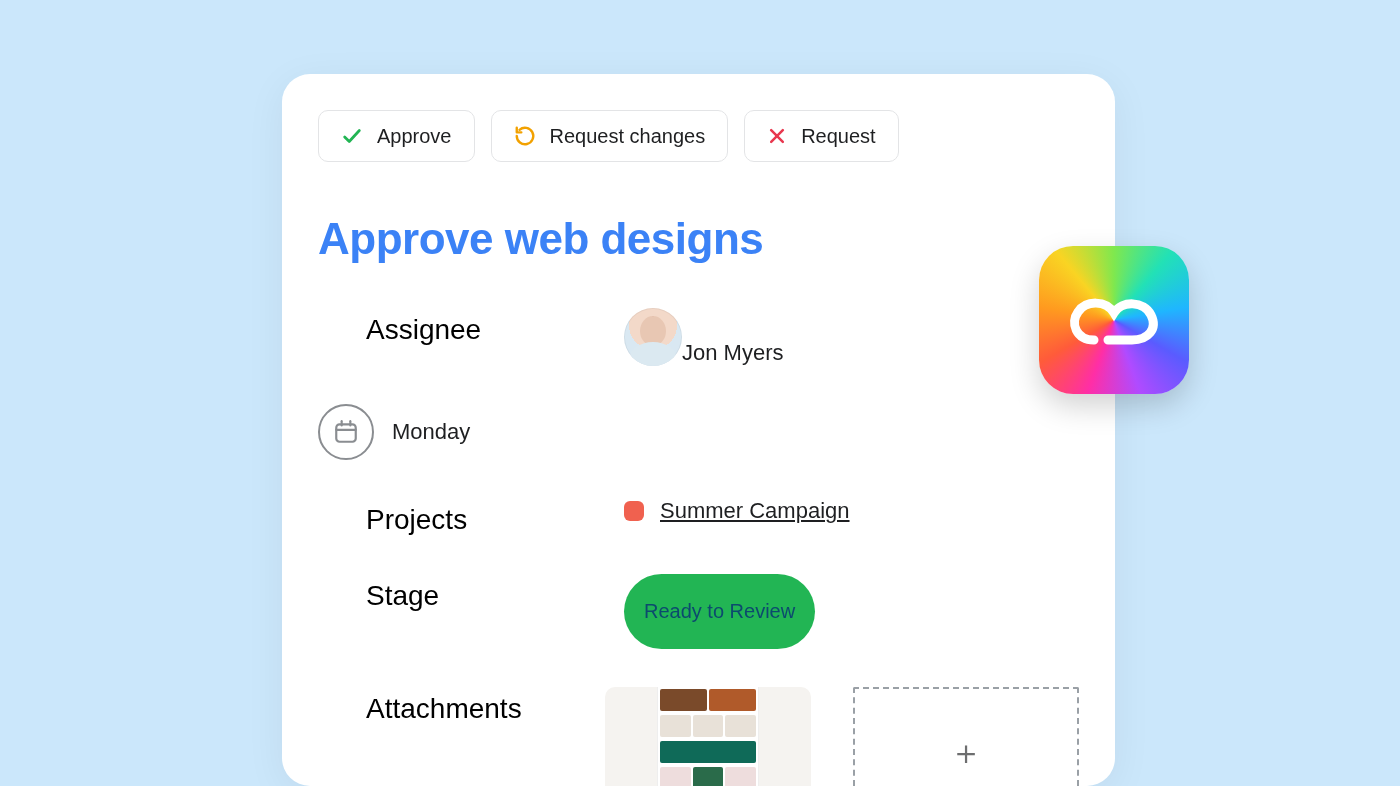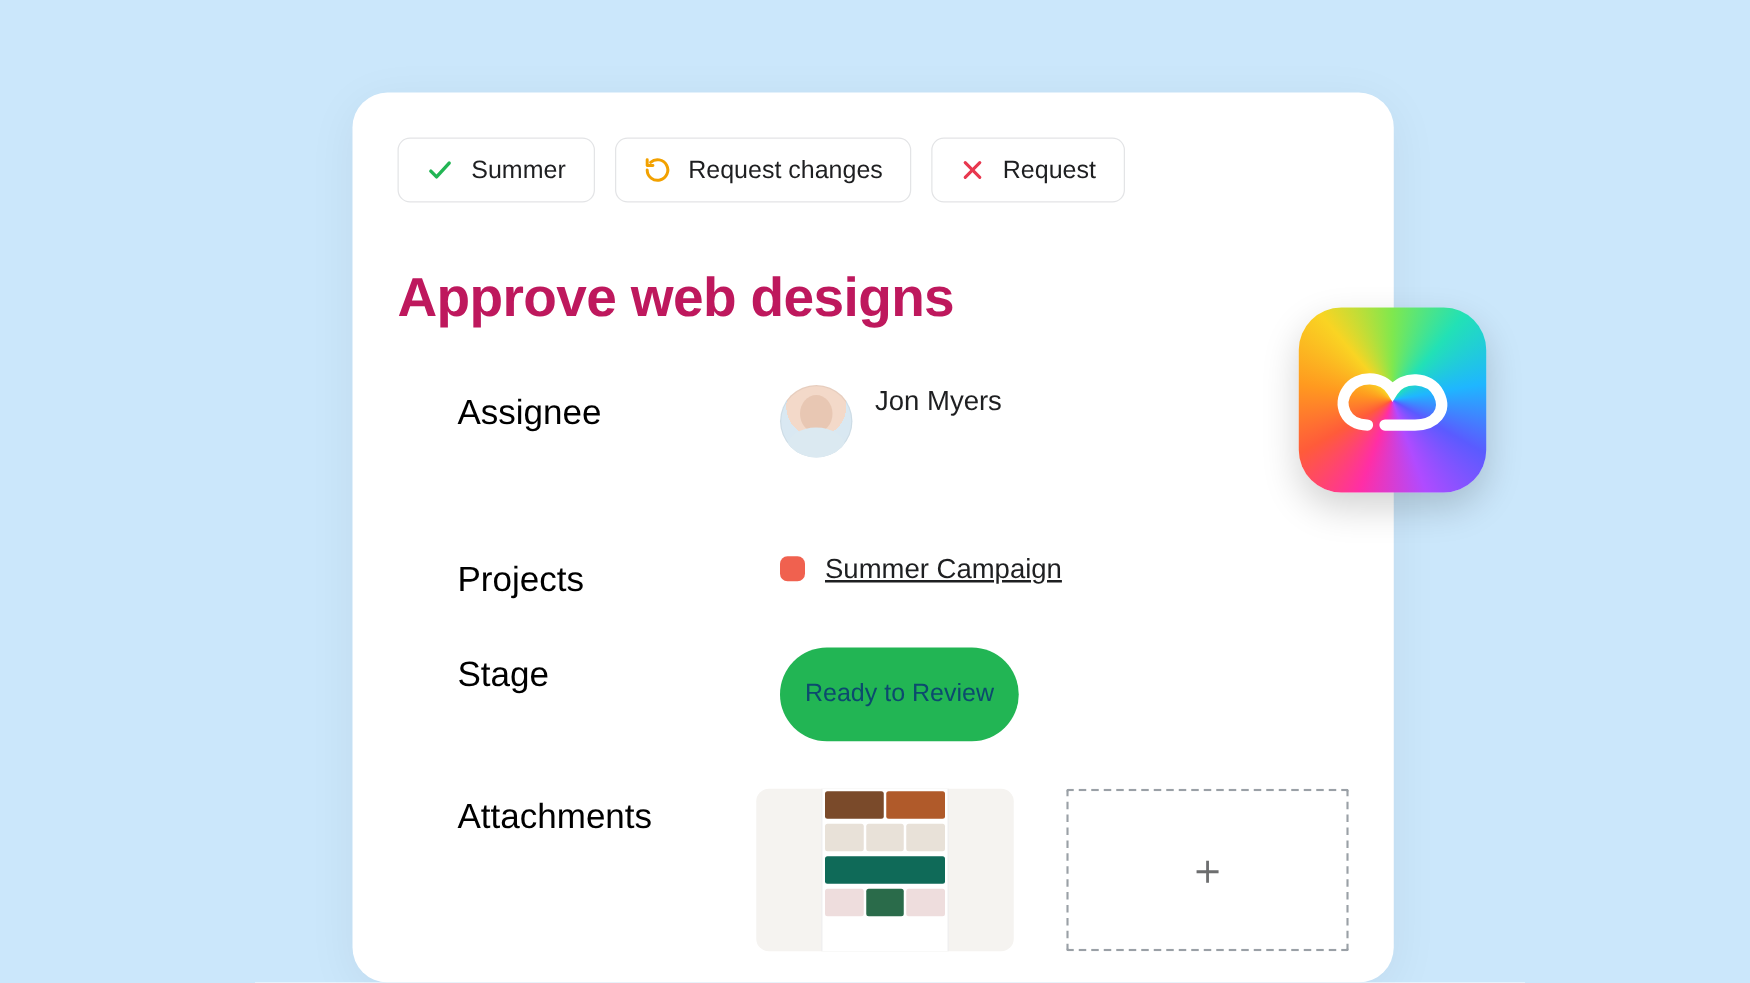--- a/index.html
+++ b/index.html
@@ -38,21 +38,21 @@
     border-radius: 10px;
     background: #fff;
     font-size: 20px;
     color: #1e1f21;
     cursor: pointer;
   }
   .action-btn svg { display:block; }
   .title {
     font-size: 44px;
     font-weight: 600;
-    color: #be185d;
+    color: #3b82f6;
     letter-spacing: -0.5px;
     margin-bottom: 44px;
   }
   .field {
     display: flex;
     align-items: flex-start;
     margin-bottom: 38px;
   }
   .field-label {
     width: 258px;
@@ -63,22 +63,21 @@
   }
   .field-value {
     display: flex;
     flex-direction: column;
     gap: 14px;
     font-size: 22px;
     color: #1e1f21;
   }
   .assignee-row {
     display: flex;
-    align-items: flex-start;
-    gap: 18px;
+    align-items: flex-end;
   }
   .avatar {
     width: 58px;
     height: 58px;
     border-radius: 50%;
     background: radial-gradient(circle at 50% 30%, #b88 0 18%, #f3d9c9 18% 48%, #d9e8f2 48% 100%);
     box-shadow: inset 0 0 0 1px rgba(0,0,0,0.05);
     position: relative;
     overflow: hidden;
   }
@@ -189,21 +188,21 @@
 </head>
 <body>
 
 <div class="card">
 
   <div class="action-row">
     <button class="action-btn">
       <svg width="22" height="22" viewBox="0 0 24 24" fill="none" stroke="#22b554" stroke-width="3" stroke-linecap="round" stroke-linejoin="round">
           <polyline points="4 13 9 18 20 6"></polyline>
         </svg>
-      <span>Summer</span>
+      <span>Approve</span>
     </button>
     <button class="action-btn">
       <svg width="22" height="22" viewBox="0 0 24 24" fill="none" stroke="#f2a100" stroke-width="2.6" stroke-linecap="round" stroke-linejoin="round">
           <path d="M3 12a9 9 0 1 0 3-6.7"></path>
           <polyline points="3 3 3 8 8 8"></polyline>
         </svg>
       <span>Request changes</span>
     </button>
     <button class="action-btn">
       <svg width="20" height="20" viewBox="0 0 24 24" fill="none" stroke="#e8384f" stroke-width="3" stroke-linecap="round">
@@ -220,20 +219,33 @@
     <div class="field-label">Assignee</div>
     <div class="field-value">
       <div class="assignee-row">
         <div class="avatar"></div>
         <span>Jon Myers</span>
       </div>
     </div>
   </div>
 
   <div class="field">
+    <div class="field-value">
+      <div class="date-row">
+        <div class="date-icon">
+          <svg width="26" height="26" viewBox="0 0 24 24" fill="none" stroke="#8a8d91" stroke-width="2" stroke-linecap="round" stroke-linejoin="round">
+              <rect x="3" y="5" width="18" height="16" rx="3"></rect>
+              <line x1="3" y1="10" x2="21" y2="10"></line>
+              <line x1="8" y1="2" x2="8" y2="6"></line>
+              <line x1="16" y1="2" x2="16" y2="6"></line>
+            </svg>
+        </div>
+        <span>Monday</span>
+      </div>
+    </div>
   </div>
 
   <div class="field">
     <div class="field-label">Projects</div>
     <div class="field-value">
       <div class="proj-row">
         <span class="proj-chip" style="background:#f0614f"></span>
         <span>Summer Campaign</span>
       </div>
     </div>

